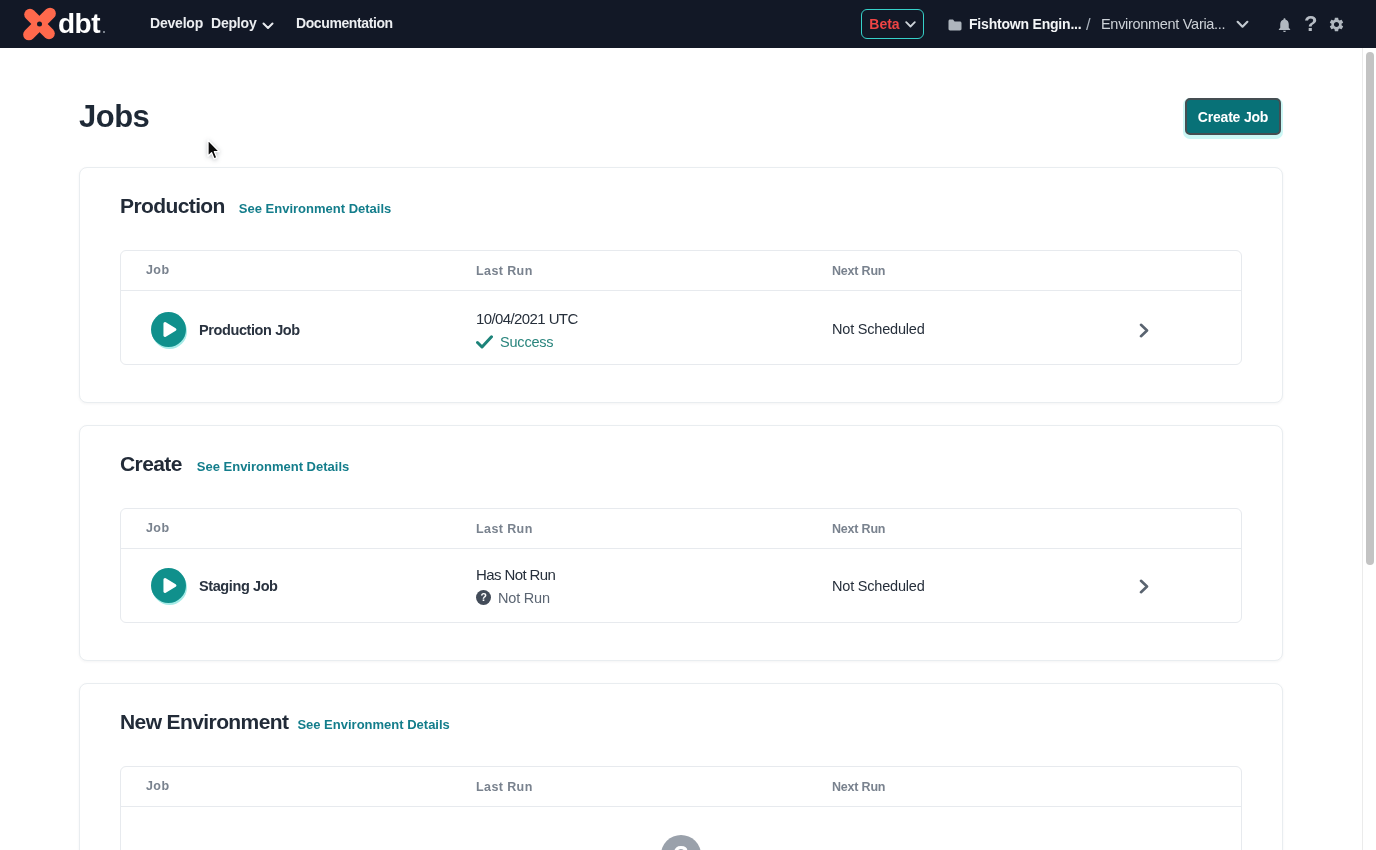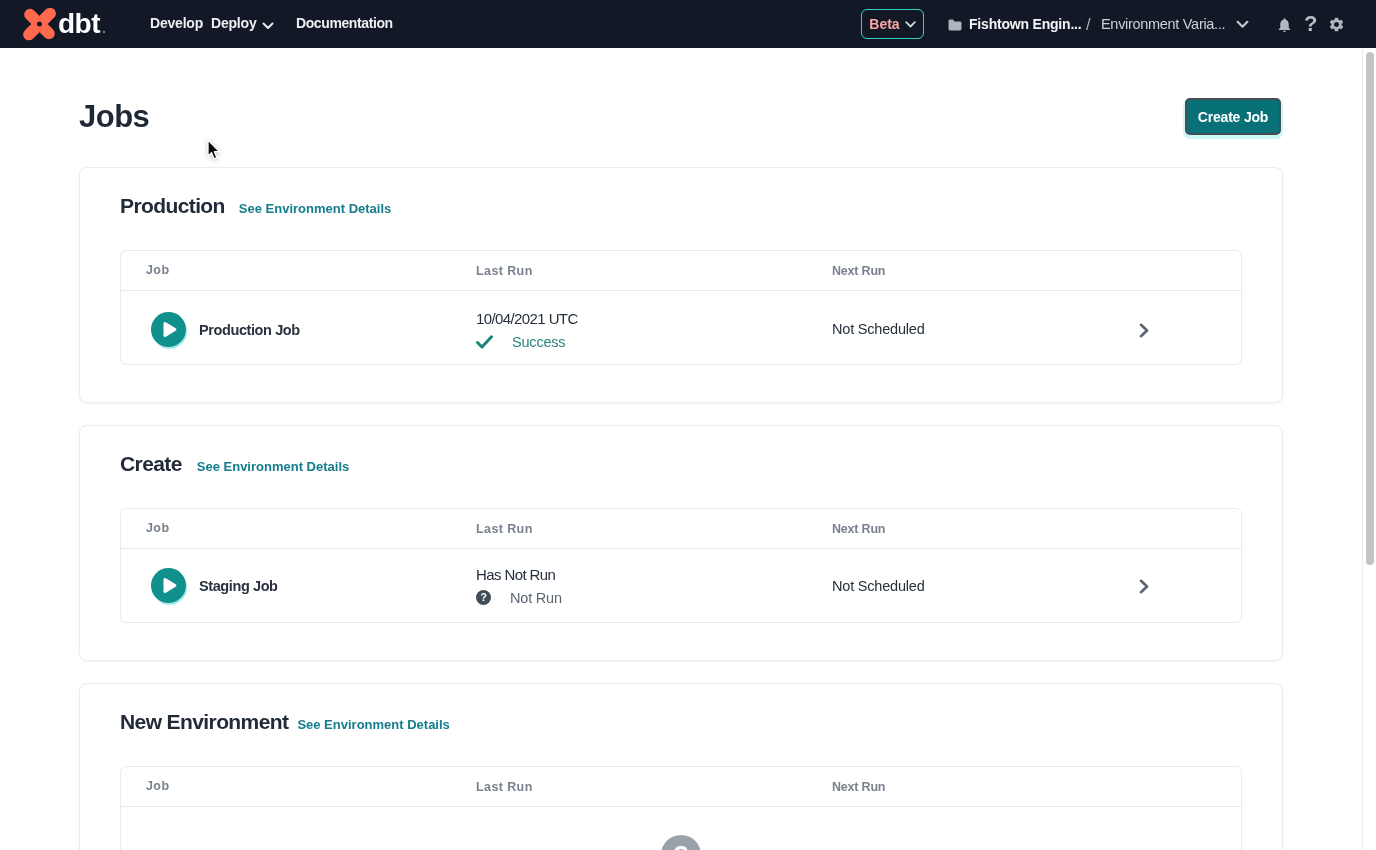--- a/index.html
+++ b/index.html
@@ -10,21 +10,21 @@
 .nav .logo { position: absolute; left: 23px; top: 7px; overflow: visible; }
 .brand { position: absolute; left: 58px; top: 8px; color: #fff; font-size: 28px;
   font-weight: 700; letter-spacing: -0.5px; }
 .brand::after { content: ''; position: absolute; right: -5px; bottom: 7px;
   width: 2.5px; height: 2.5px; border-radius: 50%; background: #9aa2ad; }
 .navlink { position: absolute; top: 0; height: 48px; line-height: 46px;
   color: #eceef1; font-size: 14px; font-weight: 700; letter-spacing: -0.2px; }
 .nl1 { left: 127px; margin-left: 23px; } .nl2 { left: 211px; } .nl3 { left: 296px; }
 .nl2 svg { margin-left: 6px; vertical-align: -2px; }
 .beta { position: absolute; left: 861px; top: 9px; width: 63px; height: 30px;
-  border: 1.5px solid #36d1c9; border-radius: 6px; color: #fca5a5;
+  border: 1.5px solid #36d1c9; border-radius: 6px; color: #ef4444;
   font-size: 14px; font-weight: 700; display: flex; align-items: center;
   justify-content: center; gap: 5px; }
 .folder { position: absolute; left: 948px; top: 19px; }
 .crumb1 { position: absolute; left: 969px; top: 0; height: 48px; line-height: 48px;
   color: #f3f5f7; font-size: 14px; font-weight: 700; letter-spacing: -0.2px; }
 .slash { position: absolute; left: 1086px; top: 0; height: 48px; line-height: 48px;
   color: #aab2bd; font-size: 16.5px; }
 .crumb2 { position: absolute; left: 1101px; top: 0; height: 43px; line-height: 48px;
   color: #ccd1d7; font-size: 14.5px; letter-spacing: -0.3px; }
 .nchev { position: absolute; left: 1236px; top: 20px; }
@@ -58,21 +58,21 @@
 .c1 { width: 330px; margin-left: 25px; }
 .c2 { width: 356px; padding-top: 2px; }
 .c3 { flex: 1; position: relative; top: 1px; letter-spacing: -0.2px; }
 .trow { height: 73px; display: flex; align-items: center; position: relative;
   font-size: 14.5px; letter-spacing: -0.2px; color: #262f3b; }
 .jobcell { display: flex; align-items: center; }
 .play { margin-left: 5px; margin-top: 1px; flex: none; filter: drop-shadow(1.5px 2px 0px #a5ebe7); }
 .jobname { margin-left: 13px; font-weight: 700; color: #2a3340; letter-spacing: -0.4px; position: relative; top: 1px; }
 .lr1 { line-height: 19px; font-size: 15px; letter-spacing: -0.6px; }
 .lr2 { line-height: 20px; margin-top: 4px; display: flex; align-items: center; color: #2a857d;
-  font-weight: 400; gap: 12px; }
+  font-weight: 400; }
 .lr2 .nr { color: #5b6572; }
 .lr2 svg, .lr2 .qicon { margin-right: 7px; }
 .succ { margin-left: 7px; }
 .rowchev { position: absolute; left: 1018px; top: 50%; margin-top: -6.5px; }
 .emptywrap { height: 120px; display: flex; justify-content: center; }
 .main .card:nth-of-type(2) .trow > :not(.rowchev) { position: relative; top: 2px; }
 .main .card:nth-of-type(2) .rowchev { margin-top: -4.5px; }
 .emptyicon { margin-top: 28px; }
 
 .sbtrack { position: fixed; right: 0; top: 48px; width: 14px; height: 802px;

